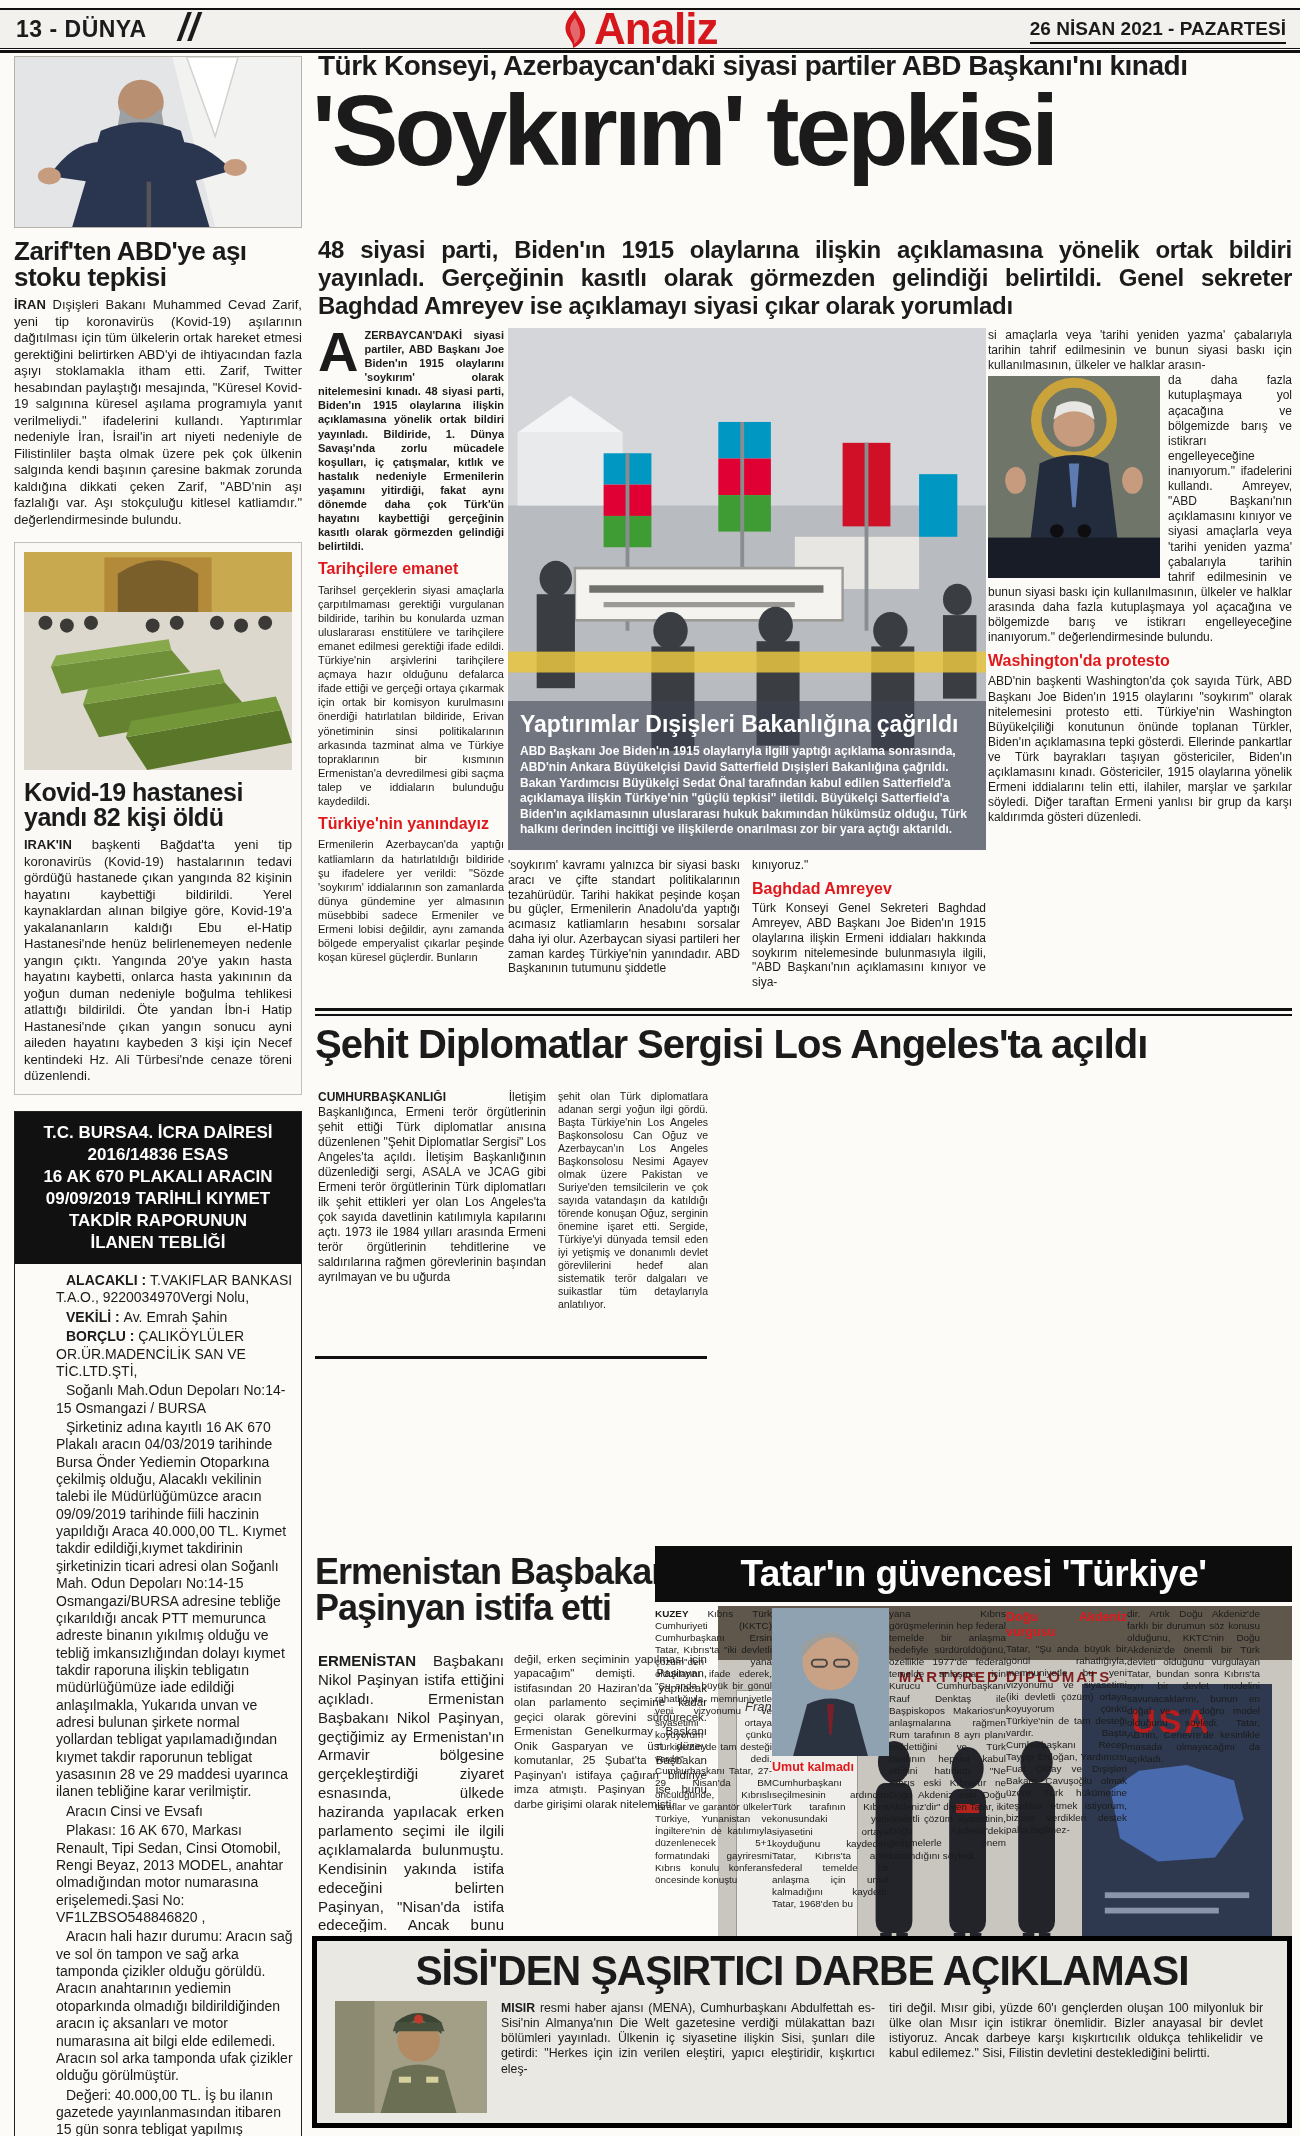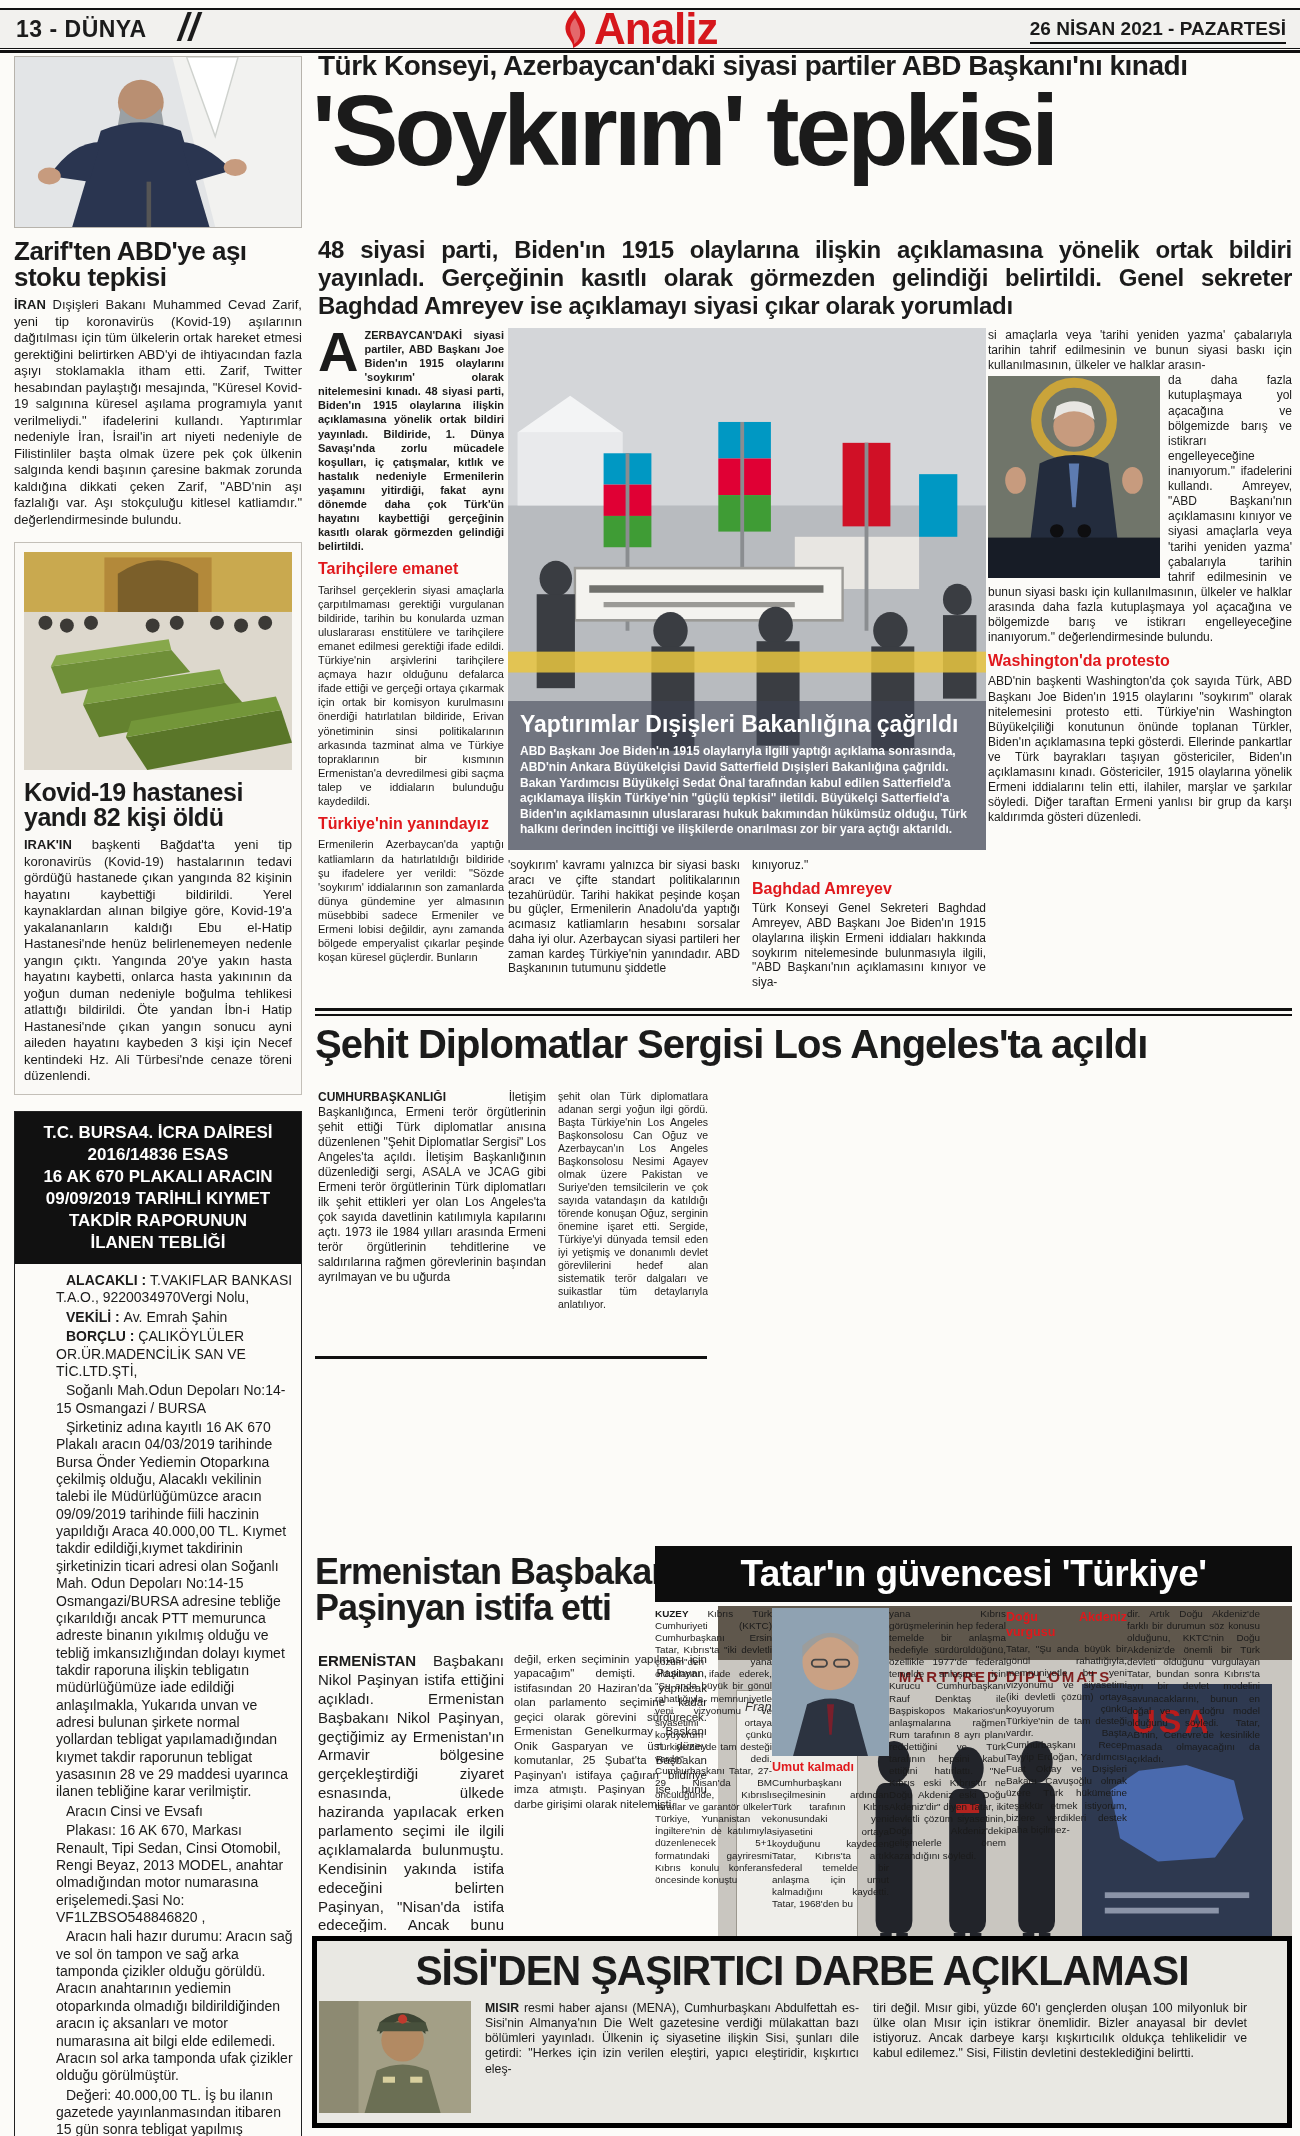--- a/index.html
+++ b/index.html
@@ -69,21 +69,21 @@
   
   .tatar-bar{left:655px;top:1546px;width:637px;height:56px;background:#0d0d0d;color:#fff;display:flex;align-items:center;justify-content:center;}
   .tatar-bar span{font-size:37px;font-weight:800;letter-spacing:-.5px;}
   .tatar-cols{left:655px;top:1608px;width:637px;height:324px;display:flex;gap:0;}
   .tcol{width:117px;font-size:9.9px;line-height:1.22;overflow:hidden;}
   .tcol .redsub{font-size:12.5px;margin:2px 0 2px;}
   .tatar-photo{width:100%;height:148px;background:#8fa2b2;position:relative;overflow:hidden;margin-bottom:4px;}
   
   .sisi{left:312px;top:1936px;width:980px;height:192px;border:5px solid #000;background:#e9e8e3;box-sizing:border-box;}
   .sisi-head{text-align:center;font-size:42px;font-weight:800;letter-spacing:-1px;margin:6px 0 6px;transform:scaleX(.97);}
-  .sisi-row{display:flex;gap:14px;padding:0 2px;}
+  .sisi-row{display:flex;gap:14px;padding:0 18px;}
   .sisi-ph{width:152px;height:112px;background:#a39f86;position:relative;overflow:hidden;flex:none;}
   .sisi-col{width:374px;font-size:12.3px;line-height:1.23;}
   svg{display:block;}
 </style>
 </head>
 <body>
 
 <div class="page">
 
   <div class="abs topbar">

